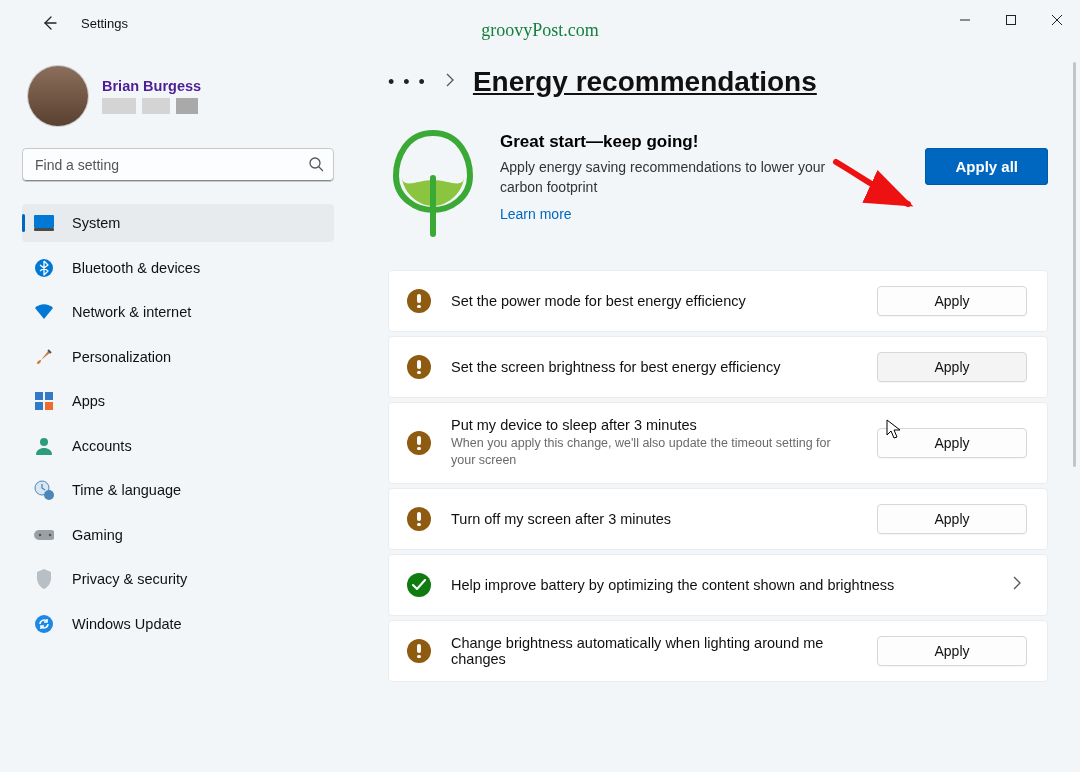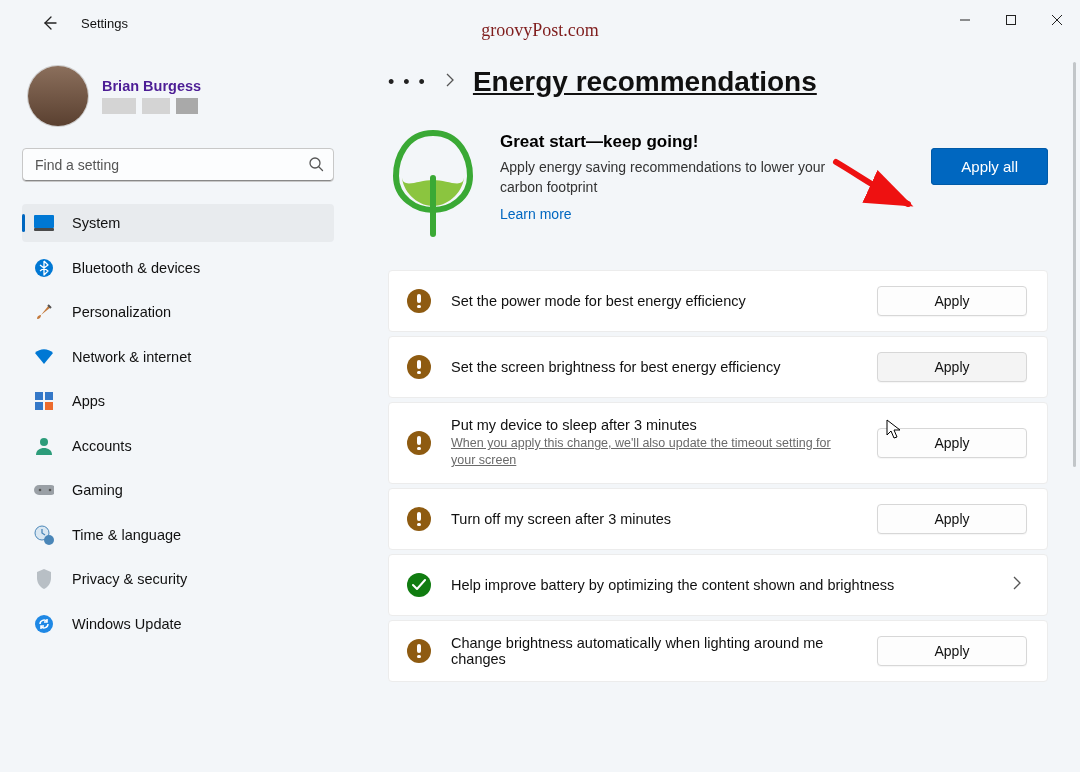--- a/index.html
+++ b/index.html
@@ -1,20 +1,20 @@
 <!DOCTYPE html>
 <html><head>
 <meta charset="utf-8">
 <style>
   * { box-sizing: border-box; margin: 0; padding: 0; font-family: "Segoe UI", sans-serif; }
   body { background: #f3f6f9; width: 1080px; height: 772px; overflow: hidden; position: relative; }
   .titlebar { height: 46px; display: flex; align-items: center; padding: 0 0 0 37px; position: relative; }
   .back-btn { width: 24px; height: 24px; display:flex; align-items:center; justify-content:center; }
   .app-title { margin-left: 20px; font-size: 13px; color:#111; }
-  .watermark { position:absolute; left:50%; transform:translateX(-50%); top:20px; font-family: Georgia, serif; color:#7f1d1d; font-size:18px; }
+  .watermark { position:absolute; left:50%; transform:translateX(-50%); top:20px; font-family: Georgia, serif; color:#15803d; font-size:18px; }
   .win-controls { position:absolute; right:0; top:0; display:flex; }
   .win-btn { width:46px; height:40px; display:flex; align-items:center; justify-content:center; }
   .content { display:flex; height:calc(100% - 46px); }
   .sidebar { width:352px; padding:20px 18px 0 22px; }
   .user-block { display:flex; align-items:center; gap:14px; margin-bottom:22px; margin-left:6px; }
   .avatar { width:60px; height:60px; border-radius:50%; background:linear-gradient(#8b6f5c, #5a4030); box-shadow:0 0 0 1px #ccc; }
   .user-name { font-weight:600; font-size:14.5px; color:#4c1d95; margin-bottom:4px; }
   .user-redacted { display:flex; gap:6px; }
   .user-redacted span { display:inline-block; height:16px; background:#d4d4d4; }
   .search-wrap { position:relative; margin-bottom:22px; }
@@ -29,29 +29,29 @@
   .main { flex:1; padding:20px 0 0 36px; position:relative; overflow-y:auto; }
   .crumb-row { display:flex; align-items:center; gap:18px; margin-bottom:30px; }
   .crumb-ellipsis { font-size:18px; letter-spacing:2px; color:#222; }
   .crumb-chevron { color:#555; }
   .page-title { font-size:28px; font-weight:600; color:#111;text-decoration:underline; }
   .hero { display:flex; gap:22px; align-items:flex-start; margin-bottom:28px; width:660px; }
   .hero-text { flex:1; padding-top:4px; }
   .hero-title { font-weight:600; font-size:17px; margin-bottom:6px; }
   .hero-sub { font-size:14px; color:#333; line-height:1.4; margin-bottom:8px; max-width:370px; }
   .hero-link { color:#0067c0; font-size:14px; }
-  .apply-all { background:#0067c0; color:#fff; border:none; border-radius:4px; padding:10px 30px; font-size:15px; font-weight:400; box-shadow:0 0 0 1px #005aa8 inset; margin-top:20px; }
+  .apply-all { background:#0067c0; color:#fff; border:none; border-radius:4px; padding:10px 30px; font-size:15px; font-weight:700; box-shadow:0 0 0 1px #005aa8 inset; margin-top:20px; }
   .cards { display:flex; flex-direction:column; gap:4px; width:660px; }
   .card { background:#fff; border:1px solid #ececec; border-radius:4px; padding:14px 20px 14px 18px; display:flex; align-items:center; gap:20px; min-height:62px; }
   .card-icon { width:24px; height:24px; flex:none; border-radius:50%; display:flex; align-items:center; justify-content:center; }
   .card-icon.warn { background:#8e5b11; }
   .card-icon.ok { background:#107c10; }
   .card-body { flex:1; }
   .card-title { font-size:14.5px; color:#111; }
-  .card-sub { font-size:12.5px; color:#6a6a6a; line-height:1.35; margin-top:2px; max-width:380px;text-decoration:underline; }
+  .card-sub { font-size:12.5px; color:#6a6a6a; line-height:1.35; margin-top:2px; max-width:380px; }
   .card-btn { border:1px solid #d7d7d7; background:#fdfdfd; border-radius:4px; padding:6px 0; width:150px; font-size:14px; color:#111; box-shadow:0 1px 1px rgba(0,0,0,.04); }
   .card-btn.hover { background:#f4f4f4; }
   .card-chevron { color:#555; font-size:14px; margin-left:auto; padding-right:6px; }
   .arrow-annot { position:absolute; top:110px; right:160px; pointer-events:none; }
   .scrollbar-track { position:absolute; right:4px; top:62px; bottom:12px; width:6px; }
   .scrollbar-thumb { position:absolute; top:0; height:58%; width:3px; right:0; background:#c2c6c9; border-radius:2px; }
   .cursor-annot { position:absolute; left:534px; top:373px; pointer-events:none; }
 </style>
 </head>
 <body>
@@ -118,34 +118,34 @@
         <span class="nav-icon">
             <svg width="20" height="20">
               <circle cx="10" cy="10" r="9" fill="#0078d4"></circle>
               <path d="M10 3v14l4-4-8-6m0 6 8-6-4-4" stroke="#fff" stroke-width="1.3" fill="none" stroke-linejoin="round"></path>
             </svg>
           </span>
         <span>Bluetooth &amp; devices</span>
       </div>
       <div class="nav-item">
         <span class="nav-icon">
+            <svg width="20" height="16" viewBox="0 0 20 16">
+              <path d="M10 15 19 4C14 -1 6 -1 1 4Z" fill="#0078d4"></path>
+            </svg>
+          </span>
+        <span>Network &amp; internet</span>
+      </div>
+      <div class="nav-item">
+        <span class="nav-icon">
             <svg width="20" height="20">
               <path d="M3 17c0-3 2-4 4-4l8-10 2 2-10 8c0 2-1 4-4 4z" fill="#c47a3c"></path>
               <path d="M14 3l3 3" stroke="#555" stroke-width="2"></path>
             </svg>
           </span>
         <span>Personalization</span>
-      </div>
-      <div class="nav-item">
-        <span class="nav-icon">
-            <svg width="20" height="16" viewBox="0 0 20 16">
-              <path d="M10 15 19 4C14 -1 6 -1 1 4Z" fill="#0078d4"></path>
-            </svg>
-          </span>
-        <span>Network &amp; internet</span>
       </div>
       <div class="nav-item">
         <span class="nav-icon">
             <svg width="18" height="18">
               <rect x="0" y="0" width="8" height="8" fill="#3478c8"></rect>
               <rect x="10" y="0" width="8" height="8" fill="#3478c8"></rect>
               <rect x="0" y="10" width="8" height="8" fill="#3478c8"></rect>
               <rect x="10" y="10" width="8" height="8" fill="#ec6b2d"></rect>
             </svg>
           </span>
@@ -155,37 +155,37 @@
         <span class="nav-icon">
             <svg width="18" height="18">
               <circle cx="9" cy="5" r="4" fill="#2c9c7a"></circle>
               <path d="M1 18c0-5 4-7 8-7s8 2 8 7z" fill="#2c9c7a"></path>
             </svg>
           </span>
         <span>Accounts</span>
       </div>
       <div class="nav-item">
         <span class="nav-icon">
+            <svg width="20" height="20">
+              <circle cx="8" cy="8" r="7" fill="#d9e7f2" stroke="#4a86b8"></circle>
+              <path d="M8 4v4l3 2" stroke="#4a86b8" stroke-width="1.3" fill="none"></path>
+              <circle cx="15" cy="15" r="5" fill="#4a86b8"></circle>
+            </svg>
+          </span>
+        <span>Time &amp; language</span>
+      </div>
+      <div class="nav-item">
+        <span class="nav-icon">
             <svg width="22" height="14">
               <rect x="0" y="2" width="22" height="10" rx="5" fill="#9aa0a6"></rect>
               <circle cx="6" cy="7" r="1.3" fill="#555"></circle>
               <circle cx="16" cy="7" r="1.3" fill="#555"></circle>
             </svg>
           </span>
         <span>Gaming</span>
-      </div>
-      <div class="nav-item">
-        <span class="nav-icon">
-            <svg width="20" height="20">
-              <circle cx="8" cy="8" r="7" fill="#d9e7f2" stroke="#4a86b8"></circle>
-              <path d="M8 4v4l3 2" stroke="#4a86b8" stroke-width="1.3" fill="none"></path>
-              <circle cx="15" cy="15" r="5" fill="#4a86b8"></circle>
-            </svg>
-          </span>
-        <span>Time &amp; language</span>
       </div>
       <div class="nav-item">
         <span class="nav-icon">
             <svg width="16" height="20">
               <path d="M8 0l7 3v6c0 5-3 9-7 11-4-2-7-6-7-11V3z" fill="#b8bfc5"></path>
             </svg>
           </span>
         <span>Privacy &amp; security</span>
       </div>
       <div class="nav-item">

